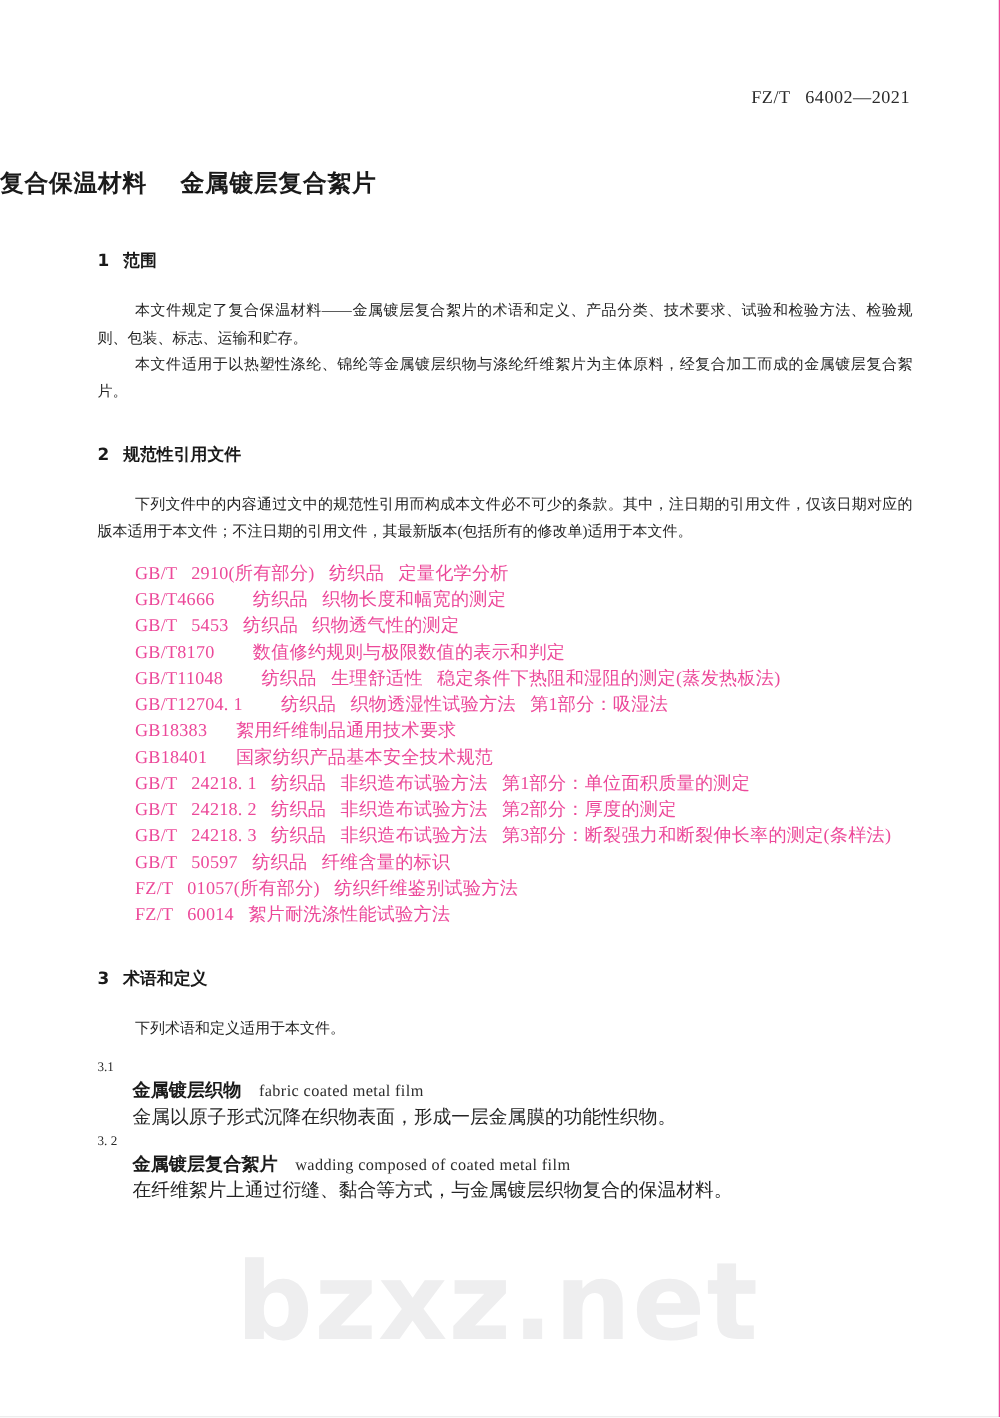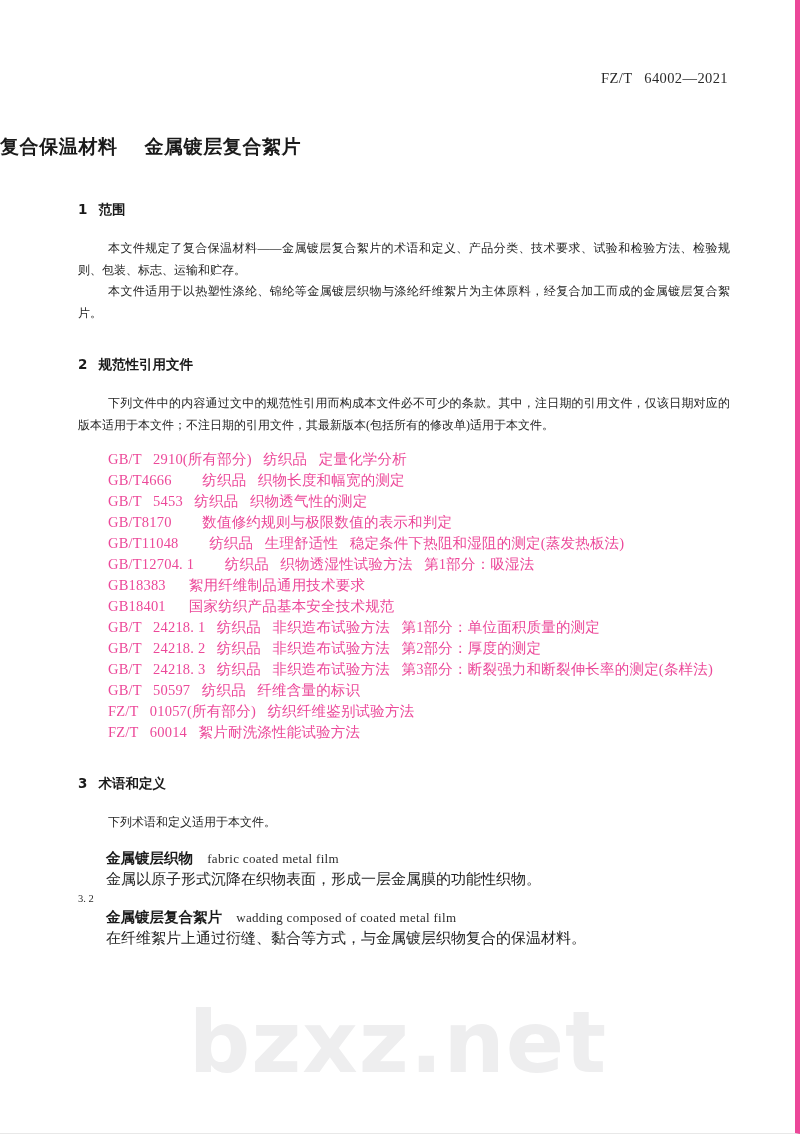--- a/index.html
+++ b/index.html
@@ -13,21 +13,21 @@
     color: #1b1b1b;
   }
   .page {
     position: relative;
     width: 800px;
     height: 1134px;
     margin: 0 auto;
     background: #ffffff;
     overflow: hidden;
     box-sizing: border-box;
-    border-right: 5px solid #ec4899;
+    border-right: 1px solid #ec4899;
     border-bottom: 1px solid #e8e8e8;
   }
   .page-inner {
     position: absolute;
     left: 0;
     top: 0;
     width: 796px;
     height: 1126px;
     background: #fff;
   }
@@ -206,20 +206,21 @@
 
       <div class="sec-head"><span class="num">3</span><span>术语和定义</span></div>
 
       <div class="gap-m"></div>
 
       <p class="para indent">下列术语和定义适用于本文件。</p>
 
       <div class="gap-s"></div>
 
       <div class="term-entry">
+        <div class="term-num">3.1</div>
         <div class="term-line"><span class="term-cn">金属镀层织物</span><span class="term-en">    fabric coated metal film</span></div>
         <div class="term-def">金属以原子形式沉降在织物表面，形成一层金属膜的功能性织物。</div>
       </div>
 
       <div class="term-entry">
         <div class="term-num">3. 2</div>
         <div class="term-line"><span class="term-cn">金属镀层复合絮片</span><span class="term-en">    wadding composed of coated metal film</span></div>
         <div class="term-def">在纤维絮片上通过衍缝、黏合等方式，与金属镀层织物复合的保温材料。</div>
       </div>
 

